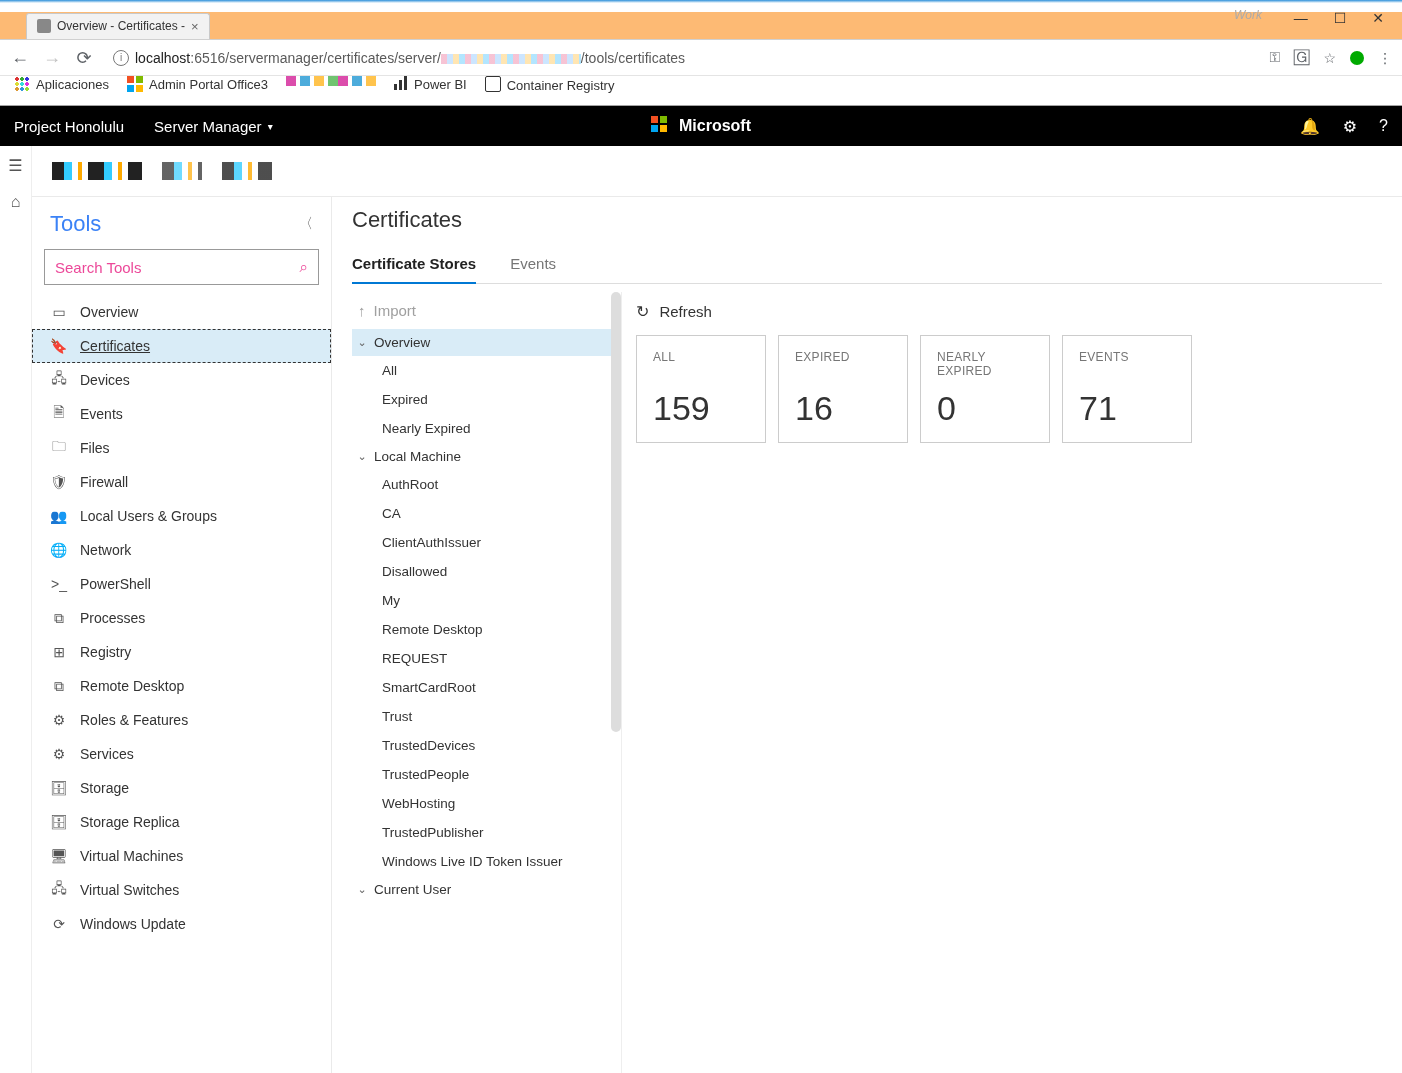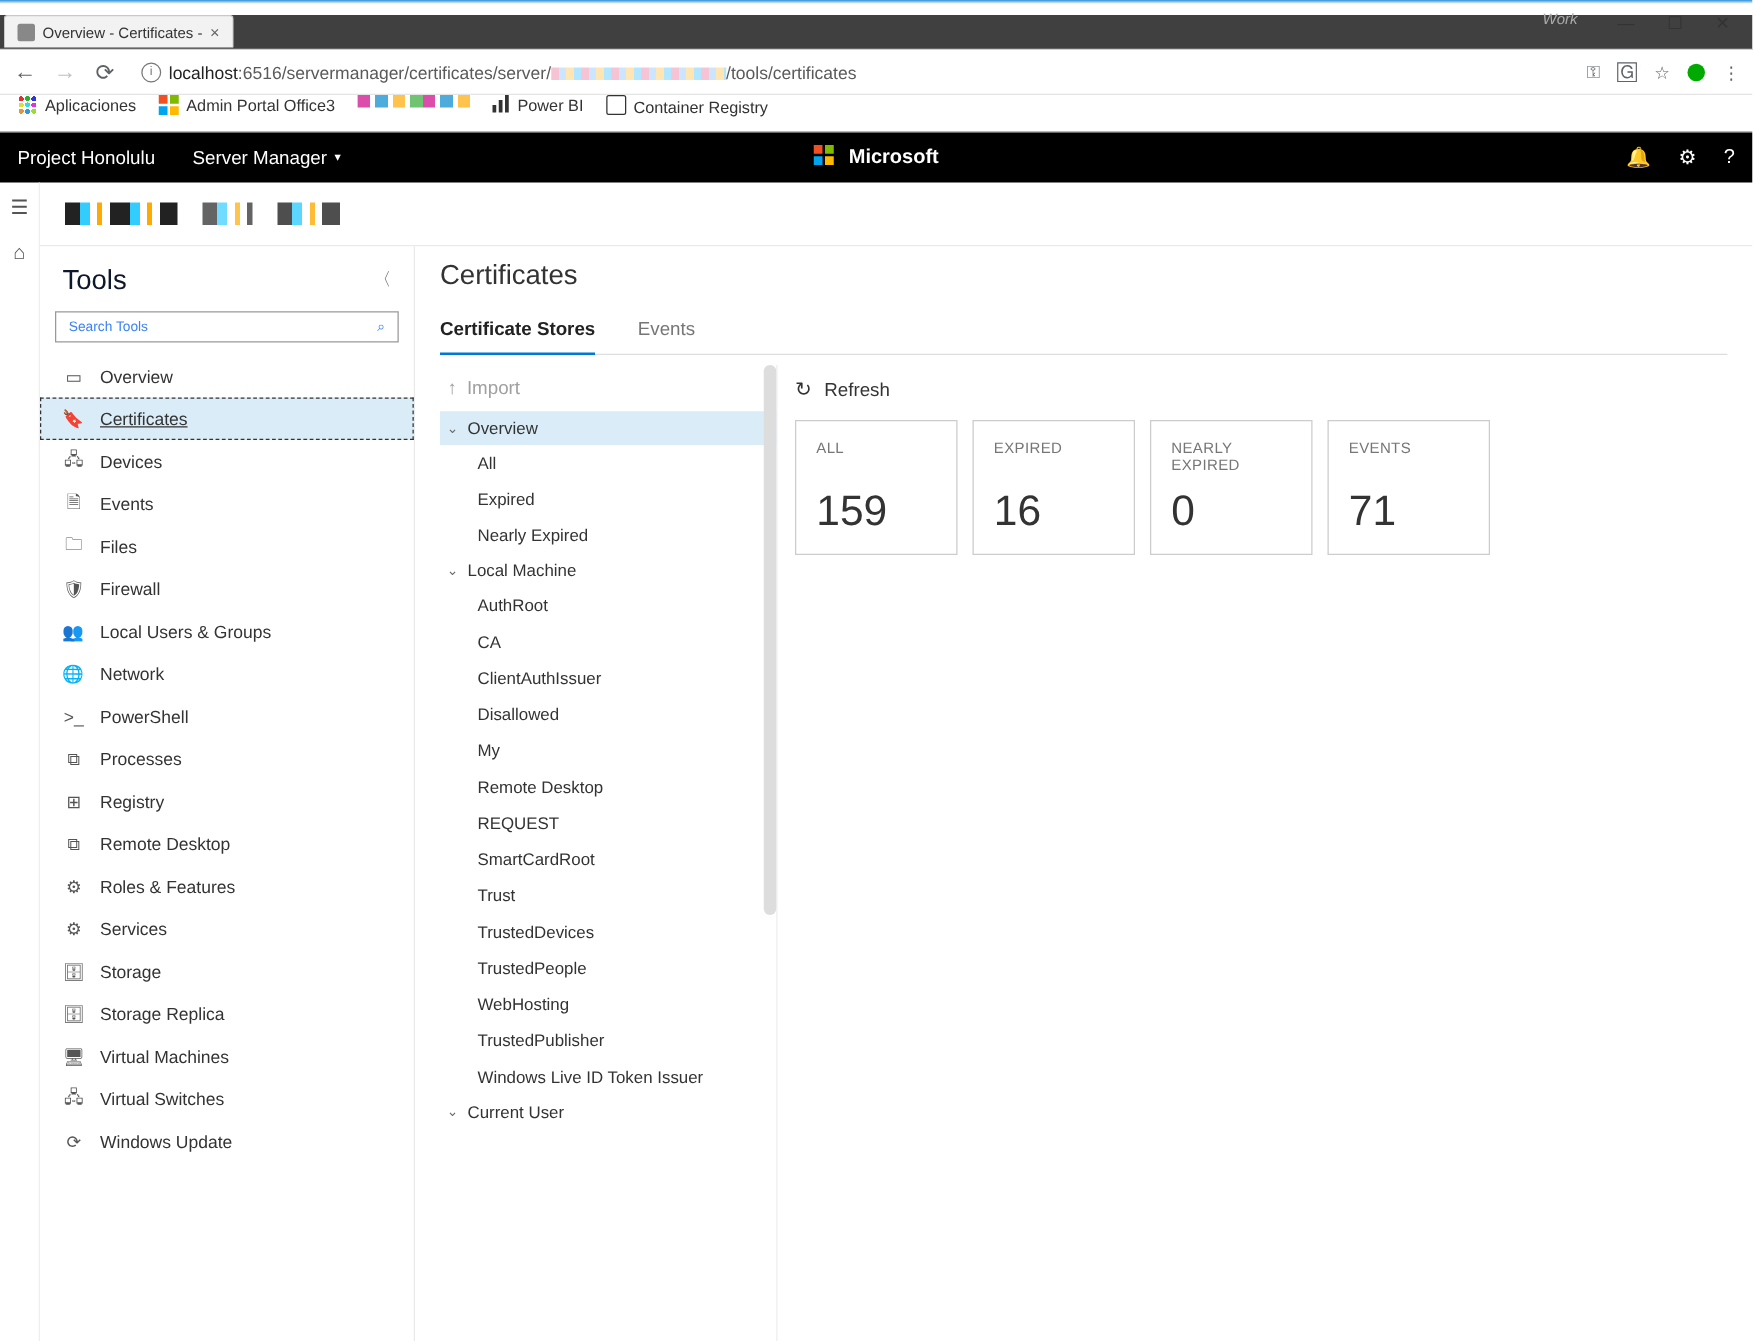--- a/index.html
+++ b/index.html
@@ -5,21 +5,21 @@
 * { margin:0; padding:0; box-sizing:border-box; font-family:"Segoe UI",Arial,sans-serif; }
 body { width:1402px; height:1073px; background:#fff; overflow:hidden; }
 
 
 .browser-chrome { background:#fff; }
 .titlebar { height:12px; background:linear-gradient(#2b8fd9,#fff 3px); position:relative; }
 .window-controls { position:absolute; top:4px; right:0; display:flex; gap:26px; padding:6px 18px; }
 .window-controls span { font-size:14px; color:#333; cursor:default; }
 .work-label { position:absolute; top:8px; right:140px; font-size:12px; color:#aaa; font-style:italic; }
 
-.tabbar { height:28px; background:#404040; display:flex; align-items:flex-start; padding-left:3px; border-bottom:1px solid #d0d0d0; }
+.tabbar { height:28px; background:#fdba74; display:flex; align-items:center; padding-left:26px; border-bottom:1px solid #d0d0d0; }
 .tab { height:26px; background:#f2f2f2; border:1px solid #c9c9c9; border-bottom:none; border-radius:3px 3px 0 0; display:flex; align-items:center; padding:0 10px; font-size:12px; color:#333; gap:6px; max-width:190px; }
 .tab .favicon { width:14px; height:14px; background:#888; border-radius:2px; }
 .tab .close { font-size:13px; color:#666; }
 
 .navbar { height:36px; display:flex; align-items:center; padding:0 10px; gap:12px; border-bottom:1px solid #e4e4e4; }
 .nav-btn { font-size:18px; color:#5f6368; width:20px; text-align:center; }
 .nav-btn.disabled { color:#c0c0c0; }
 .urlbox { flex:1; display:flex; align-items:center; height:28px; border:1px solid transparent; padding:0 6px; font-size:14px; color:#333; }
 .url-info { width:16px; height:16px; border:1px solid #777; border-radius:50%; margin-right:6px; display:flex; align-items:center; justify-content:center; font-size:10px; color:#777; }
 .url-text { white-space:nowrap; }
@@ -68,24 +68,24 @@
 .main { flex:1; display:flex; flex-direction:column; }
 .server-header { height:50px; padding:10px 20px; display:flex; align-items:center; gap:20px; }
 .blur-block { height:18px; background:repeating-linear-gradient(90deg,#222 0 12px,#3cf 12px 20px,transparent 20px 26px,#fa0 26px 30px,transparent 30px 36px,#222 36px 40px); }
 .bb1{width:90px;} .bb2{width:40px;opacity:.7;} .bb3{width:50px;opacity:.8;}
 
 .workspace { flex:1; display:flex; border-top:1px solid #eaeaea; }
 
 
 .tools { width:300px; border-right:1px solid #eaeaea; padding:10px 0 0 0; }
 .tools-head { display:flex; align-items:center; justify-content:space-between; padding:4px 18px 12px 18px; }
-.tools-head h2 { font-size:22px; font-weight:400; color:#0f172a; }
+.tools-head h2 { font-size:22px; font-weight:400; color:#3b82f6; }
 .collapse-chev { font-size:14px; color:#666; }
 .search-tools { margin:0 12px 10px 12px; }
-.search-tools .field { height:25px; border:1px solid #999; display:flex; align-items:center; padding:0 10px; color:#3b82f6; font-size:11px; justify-content:space-between; }
+.search-tools .field { height:36px; border:1px solid #999; display:flex; align-items:center; padding:0 10px; color:#ec4899; font-size:15px; justify-content:space-between; }
 .tools-list { list-style:none; }
 .tools-list li { display:flex; align-items:center; gap:12px; padding:8px 18px; font-size:14px; color:#333; cursor:default; }
 .tools-list li .ticon { width:18px; height:18px; display:flex; align-items:center; justify-content:center; color:#555; }
 .tools-list li.selected { background:#d9ecf7; outline:1px dashed #333; outline-offset:-1px; }
 .tools-list li.selected .label { text-decoration:underline; }
 
 
 .cert-panel { flex:1; display:flex; flex-direction:column; padding:10px 20px 0 20px; }
 .cert-panel h1 { font-size:22px; font-weight:400; color:#333; margin-bottom:16px; }
 .tabs { display:flex; gap:34px; border-bottom:1px solid #ddd; }

